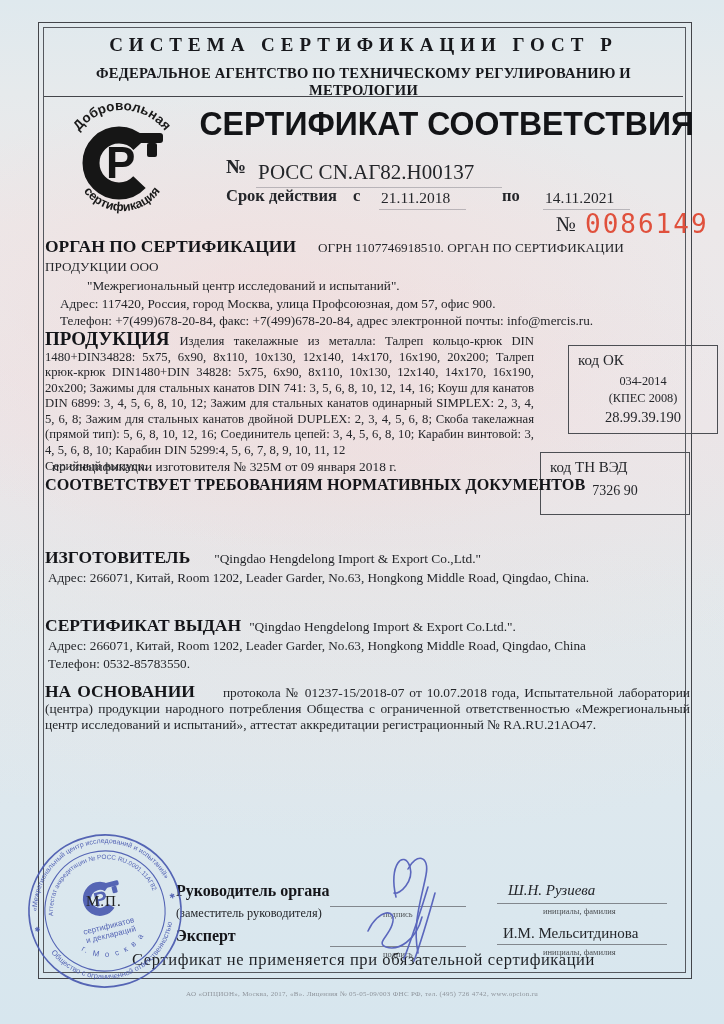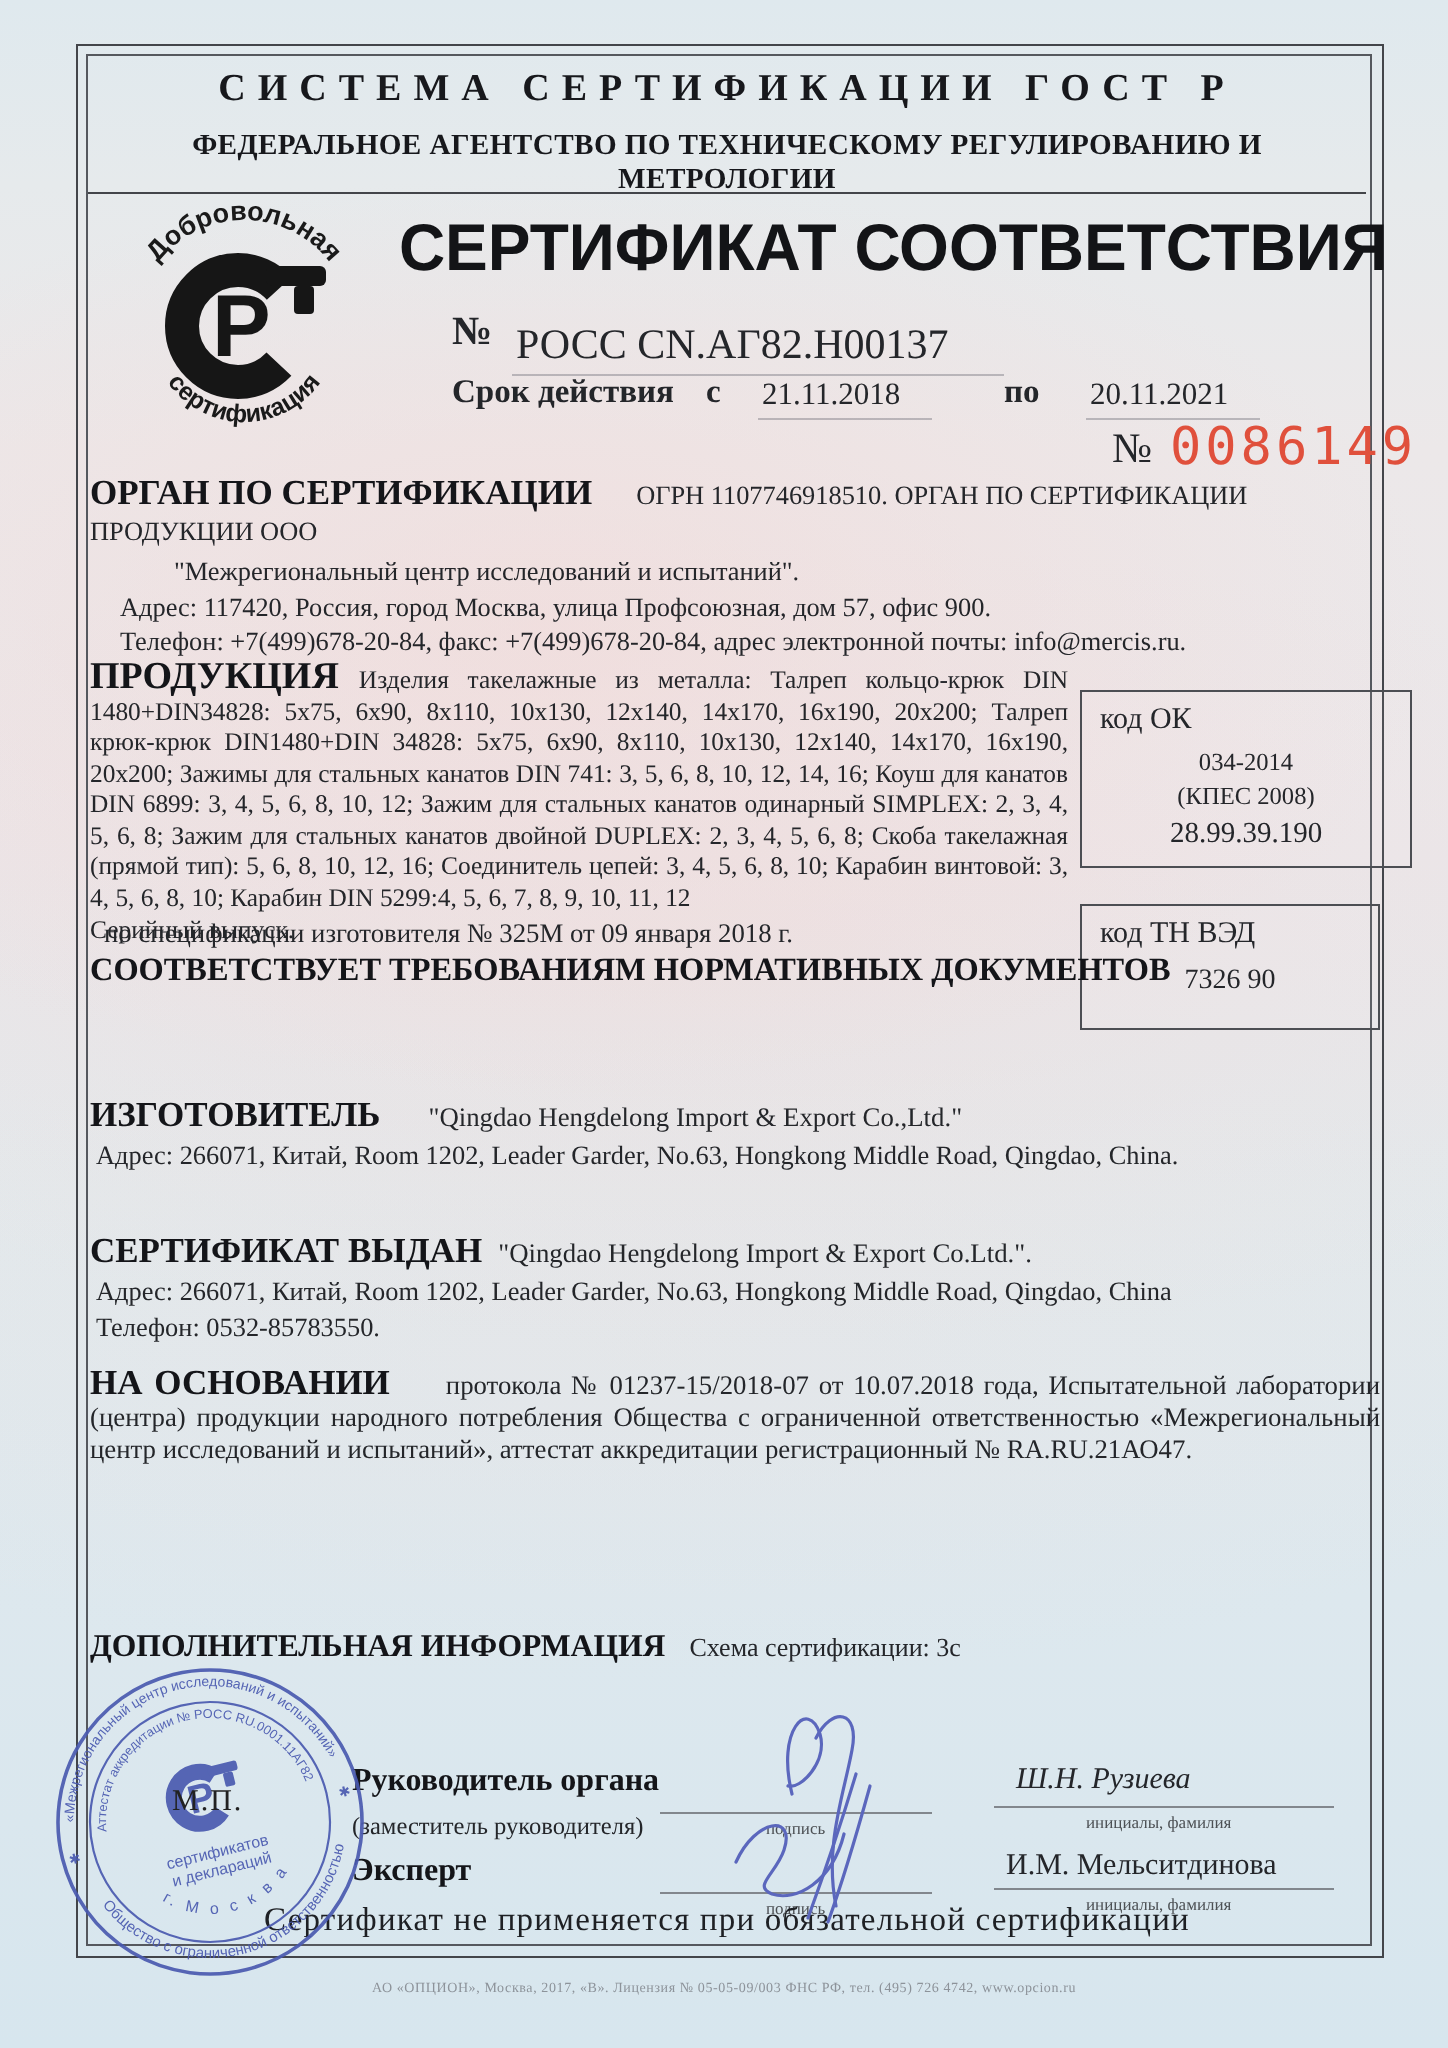--- a/index.html
+++ b/index.html
@@ -35,21 +35,21 @@
   .h-big{font-weight:bold;color:#141519;}
   .organ-block{left:45px;top:236px;width:640px;}
   .organ-head{font-size:17.5px;margin-right:22px;}
   .organ-intro{font-size:13.2px;}
   .organ-l1{margin:3px 0 0 42px;font-size:13.2px;}
   .organ-l{margin:1.5px 0 0 15px;font-size:13.2px;}
   .prod-block{left:45px;top:331px;width:489px;text-align:justify;font-size:12.7px;line-height:15.5px;}
   .prod-head{font-size:19px;margin-right:10px;line-height:15px;}
   .prod-serial{margin-top:1px;text-align:left;}
   .code-box{border:1.2px solid #4c4e53;background:rgba(255,255,255,0.06);}
-  .ok-box{left:540px;top:345px;width:148px;height:87px;padding-left:16px;}
+  .ok-box{left:568px;top:345px;width:148px;height:87px;}
   .tn-box{left:540px;top:452px;width:148px;height:61px;}
   .code-label{position:absolute;left:9px;top:6px;font-size:15px;}
   .ok-l1{position:absolute;left:0;top:28px;width:100%;text-align:center;font-size:12.3px;}
   .ok-l2{position:absolute;left:0;top:45px;width:100%;text-align:center;font-size:12.3px;}
   .ok-val{position:absolute;left:0;top:63px;width:100%;text-align:center;font-size:14.5px;}
   .tn-val{position:absolute;left:0;top:30px;width:100%;text-align:center;font-size:14px;}
   .comp-head{left:45px;top:436px;font-size:16.2px;font-weight:bold;color:#141519;margin-top:40px;}
   .comp-detail{left:52px;top:459px;font-size:13.4px;}
   .manuf-block{left:45px;top:547px;width:640px;}
   .manuf-head{font-size:17.5px;margin-right:24px;}
@@ -116,21 +116,21 @@
   </svg>
 
   <div class="abs doc-title">СЕРТИФИКАТ СООТВЕТСТВИЯ</div>
 
   <span class="abs no-label">№</span>
   <span class="abs no-value">РОСС CN.АГ82.Н00137</span>
   <span class="abs val-label">Срок действия</span>
   <span class="abs val-c">с</span>
   <span class="abs val-from">21.11.2018</span>
   <span class="abs val-po">по</span>
-  <span class="abs val-to">20.11.2021</span>
+  <span class="abs val-to">14.11.2021</span>
   <span class="abs blank-no-label">№</span>
   <span class="abs blank-no-value">0086149</span>
 
   <div class="abs organ-block">
     <span class="h-big organ-head">ОРГАН ПО СЕРТИФИКАЦИИ</span><span class="organ-intro">ОГРН 1107746918510. ОРГАН ПО СЕРТИФИКАЦИИ ПРОДУКЦИИ ООО</span>
     <div class="organ-l1">"Межрегиональный центр исследований и испытаний".</div>
     <div class="organ-l">Адрес: 117420, Россия, город Москва, улица Профсоюзная, дом 57, офис 900.</div>
     <div class="organ-l">Телефон: +7(499)678-20-84, факс: +7(499)678-20-84, адрес электронной почты: info@mercis.ru.</div>
   </div>
 
@@ -161,23 +161,20 @@
   <div class="abs issued-block">
     <span class="h-big issued-head">СЕРТИФИКАТ ВЫДАН</span><span class="inline-val">"Qingdao Hengdelong Import &amp; Export Co.Ltd.".</span>
     <div class="addr-line">Адрес: 266071, Китай, Room 1202, Leader Garder, No.63, Hongkong Middle Road, Qingdao, China</div>
     <div class="addr-line">Телефон: 0532-85783550.</div>
   </div>
 
   <div class="abs basis-block">
     <span class="h-big basis-head">НА ОСНОВАНИИ</span><span>протокола № 01237-15/2018-07 от 10.07.2018 года, Испытательной лаборатории (центра) продукции народного потребления Общества с ограниченной ответственностью «Межрегиональный центр исследований и испытаний», аттестат аккредитации регистрационный № RA.RU.21АО47.</span>
   </div>
 
-  <div class="abs dop-block">
-    <span class="h-big dop-head">ДОПОЛНИТЕЛЬНАЯ ИНФОРМАЦИЯ</span><span class="dop-val">Схема сертификации: 3с</span>
-  </div>
 
   <svg class="abs stamp-wrap" viewBox="0 0 170 170">
     <defs>
       <path id="stOutTop" d="M 17,85 A 68,68 0 0 1 153,85"></path>
       <path id="stOutBot" d="M 17,85 A 68,68 0 0 0 153,85"></path>
       <path id="stInTop" d="M 33,85 A 52,52 0 0 1 137,85"></path>
       <path id="stInBot" d="M 39,85 A 46,46 0 0 0 131,85"></path>
     </defs>
     <circle cx="85" cy="85" r="76" fill="none" stroke="#4a5ab0" stroke-width="1.8"></circle>
     <circle cx="85" cy="85" r="60" fill="none" stroke="#4a5ab0" stroke-width="1.1"></circle>

